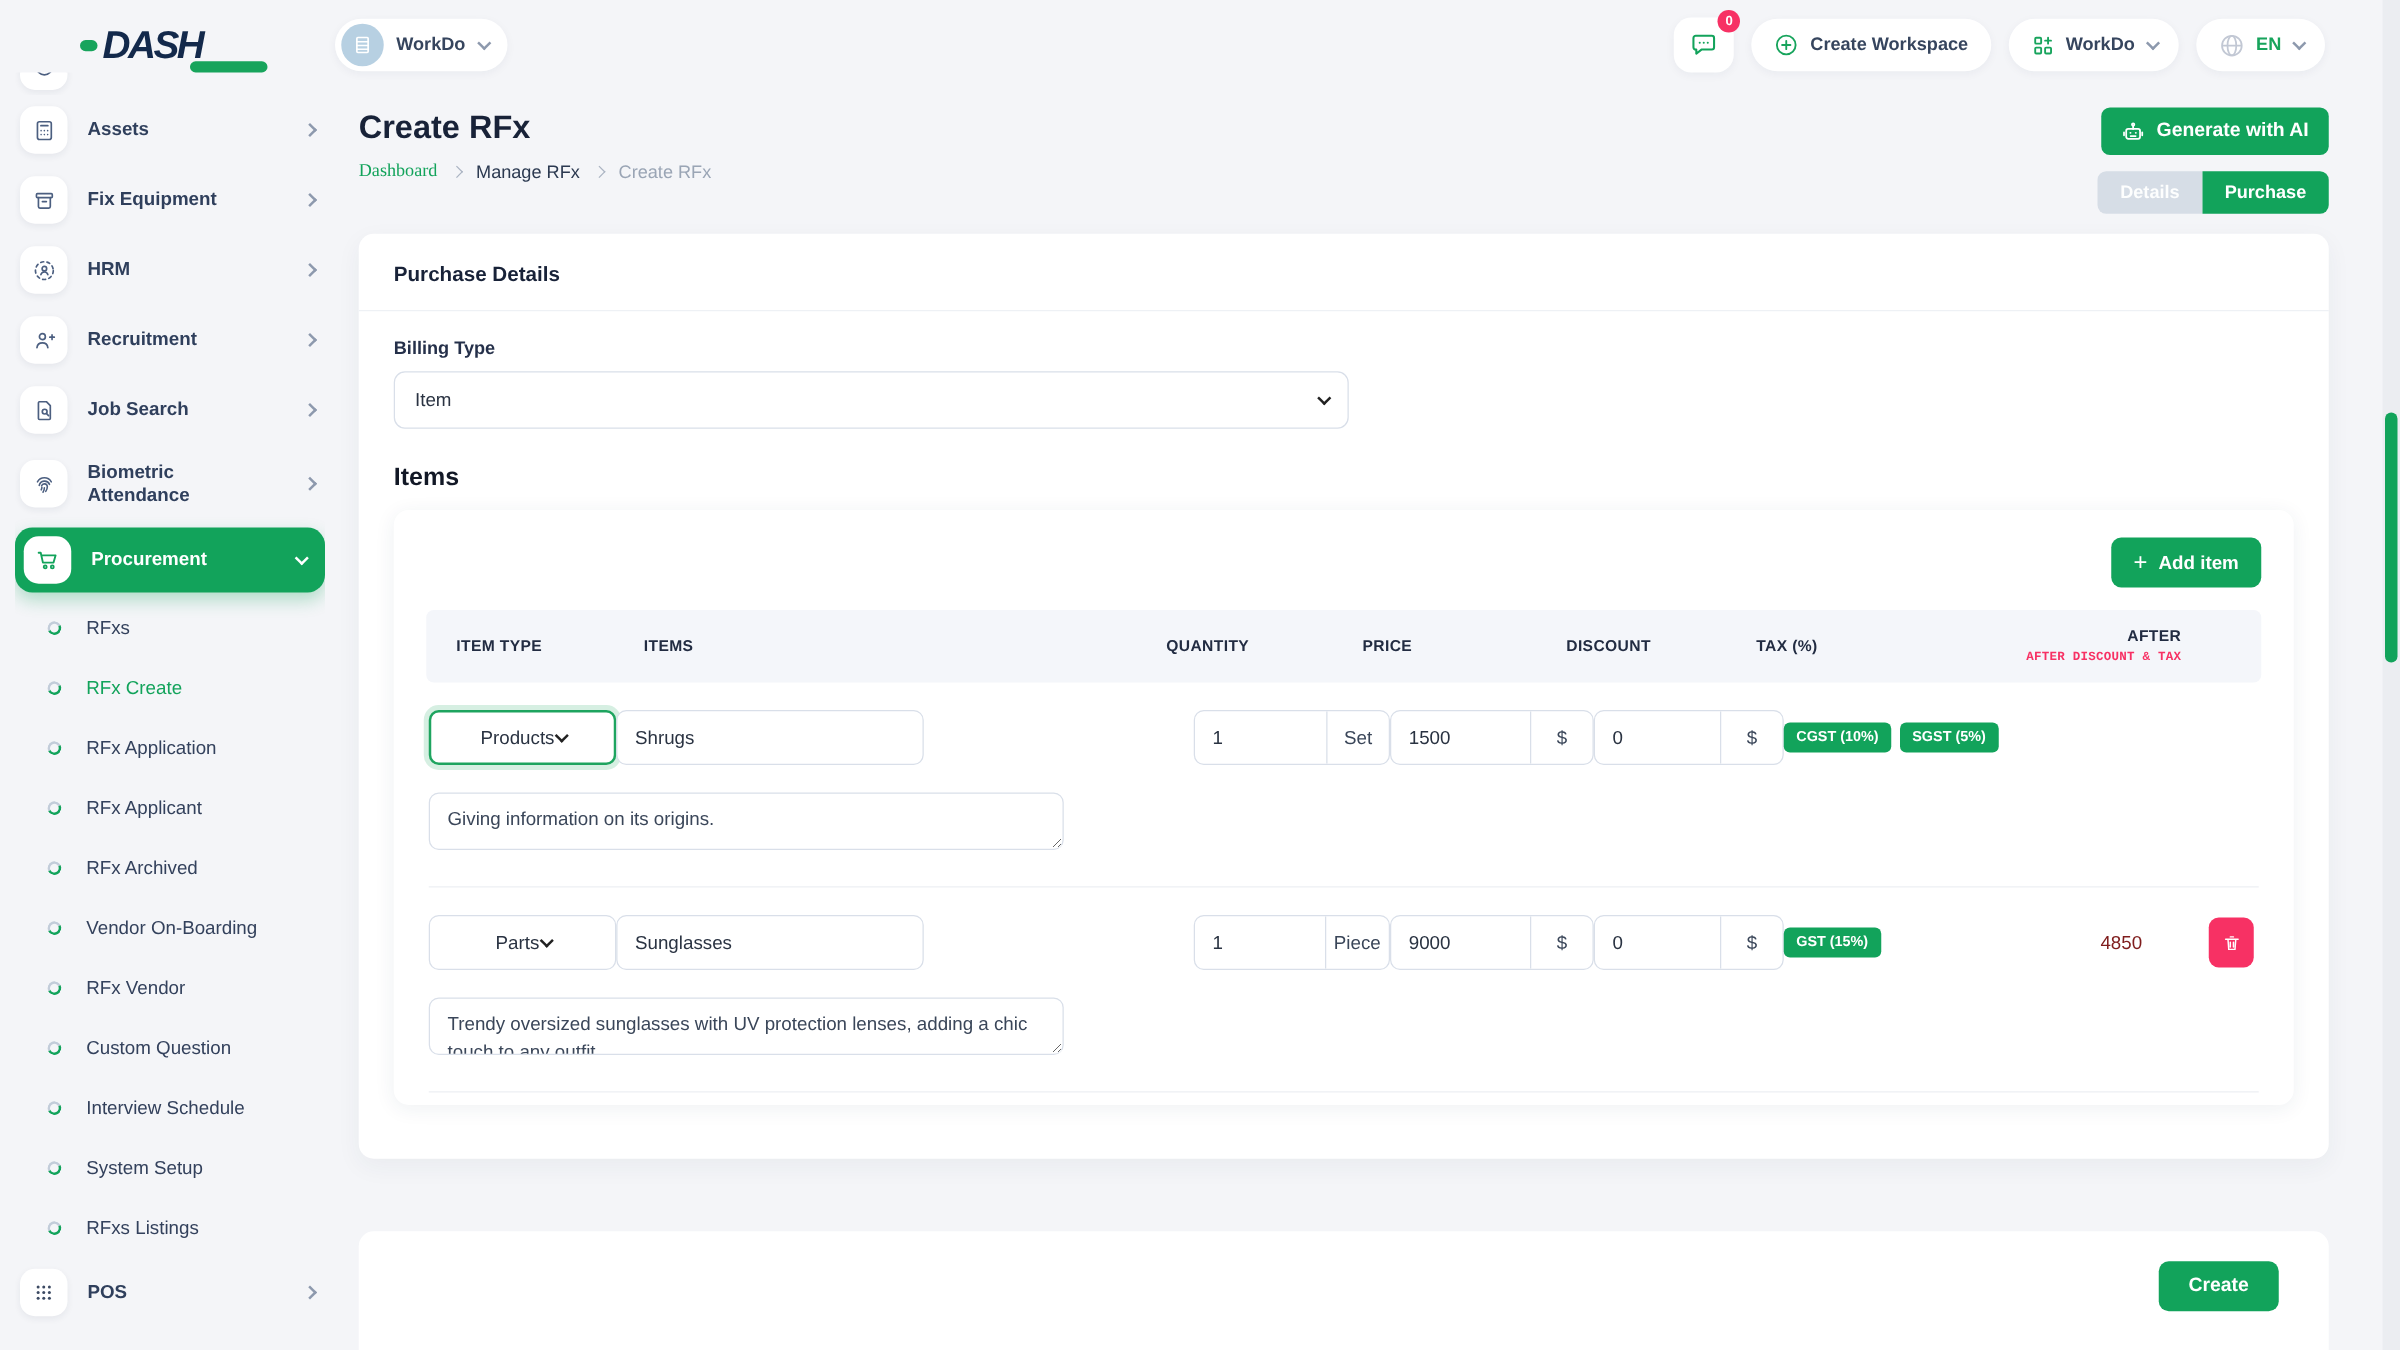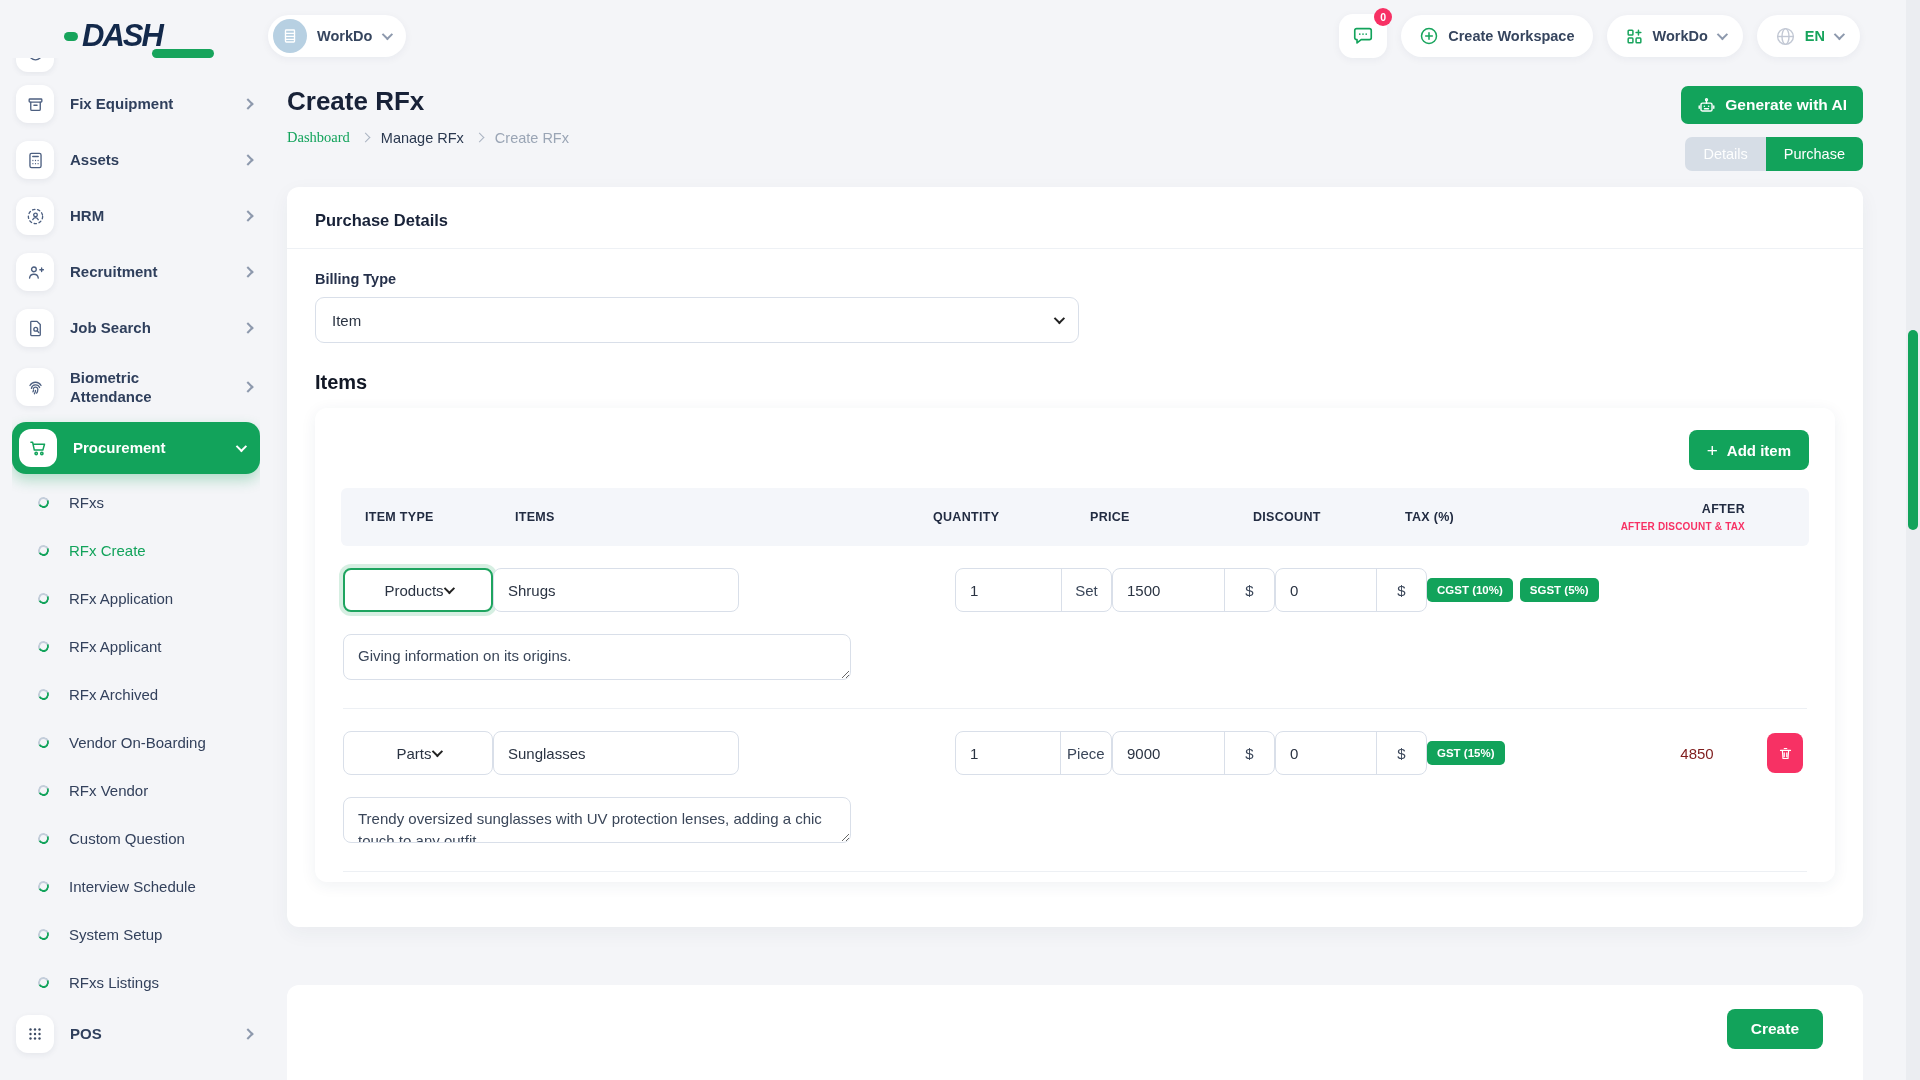--- a/index.html
+++ b/index.html
@@ -52,21 +52,21 @@
   .page-title { font-size:26px; font-weight:700; color:#182238; }
   .breadcrumb { display:flex; align-items:center; gap:12px; margin-top:12px; font-size:14.5px; }
   .bc-link { color:#12A35B; cursor:pointer;font-family:Liberation Serif, serif; }
   .bc-mid { color:#2b3950; cursor:pointer; }
   .bc-cur { color:#9aa5b5; }
   .bc-sep { width:7px; height:7px; border-right:1.8px solid #aab3c2; border-top:1.8px solid #aab3c2; transform:rotate(45deg); }
   .right-actions { display:flex; flex-direction:column; align-items:flex-end; gap:13px; }
   .btn { border:none; display:inline-flex; align-items:center; justify-content:center; cursor:pointer; font-family:inherit; }
   .btn-ai { background:#12A35B; color:#fff; height:38px; border-radius:7px; font-size:15.5px; font-weight:700; padding:0 16px; gap:9px; }
   .tab-group { display:flex; }
-  .tab { height:34px; padding:0 18px; font-size:14.5px; font-weight:400; display:flex; align-items:center; cursor:pointer; }
+  .tab { height:34px; padding:0 18px; font-size:14.5px; font-weight:700; display:flex; align-items:center; cursor:pointer; }
   .tab.inactive { background:#d6dde6; color:#fdfefe; border-radius:7px 0 0 7px; }
   .tab.active { background:#12A35B; color:#fff; border-radius:0 7px 7px 0; }
 
   
   .card { margin-top:16px; background:#fff; border-radius:12px; box-shadow:0 6px 20px rgba(40,52,80,0.05); padding:24px 28px 30px; height:740px; }
   .card-h { font-size:16.5px; font-weight:700; color:#182238; }
   .card-divider { border:none; border-top:1px solid #eef1f5; margin:18px -28px 22px; }
   .field-label { font-size:14.5px; font-weight:700; color:#25304a; margin-bottom:10px; }
   .select { height:46px; border:1px solid #d9dfe9; border-radius:9px; display:flex; align-items:center; justify-content:space-between; padding:0 16px; font-size:15px; color:#2a3342; background:#fff; cursor:pointer; }
   .billing-select { width:764px; }
@@ -74,21 +74,21 @@
 
   .panel { background:#fff; border-radius:12px; box-shadow:0 3px 16px rgba(33,50,84,0.07); padding:22px 26px 10px; }
   .addrow { display:flex; justify-content:flex-end; }
   .btn-add { background:#12A35B; color:#fff; height:40px; border-radius:8px; font-size:15px; font-weight:600; padding:0 18px; gap:9px; }
   .plus-glyph { font-size:19px; font-weight:400; line-height:1; }
 
   .tgrid { display:grid; grid-template-columns:150px 246px 1fr 157px 163px 152px 200px 140px 40px; align-items:center; }
   .thead { background:#f4f6fa; border-radius:6px; height:58px; margin-top:18px; padding:0 24px; }
   .th { font-size:12.5px; font-weight:700; color:#222c42; letter-spacing:0.3px; }
   .th-amount { text-align:right; }
-  .th-note { font-size:10px; font-weight:700; color:#F73164; margin-top:5px; letter-spacing:0.2px; }
+  .th-note { font-size:10px; font-weight:700; color:#F73164; margin-top:5px; letter-spacing:0.2px;font-family:Liberation Mono, monospace; }
   .rows-wrap { padding:0 2px; }
   .item-block { padding:22px 0 24px; border-bottom:1px solid #edf0f4; }
   .inp-wrap { border:1px solid #d9dfe9; border-radius:8px; height:44px; display:flex; align-items:stretch; background:#fff; overflow:hidden; }
   .inp { border:none; outline:none; font-family:inherit; font-size:15px; color:#2a3342; padding:0 14px; width:100%; min-width:0; background:transparent; }
   .suffix { border-left:1px solid #d9dfe9; display:flex; align-items:center; justify-content:center; font-size:15px; color:#3a4659; padding:0 14px; min-width:50px; }
   .row-select { height:44px; border:1px solid #d9dfe9; border-radius:8px; display:flex; align-items:center; justify-content:center; padding:0 13px; font-size:15px; color:#2a3342; cursor:pointer; background:#fff; }
   .row-select.focused { border:2px solid #1ea45f; box-shadow:0 0 0 4px rgba(30,164,95,0.18); }
   .tax-cell { display:flex; gap:7px; flex-wrap:wrap; }
   .tax-badge { background:#12A35B; color:#fff; font-size:11.5px; font-weight:700; padding:6px 10px; border-radius:5px; white-space:nowrap; }
   .amount-cell { text-align:center; font-size:15px; color:#7f1d1d; }
@@ -170,44 +170,44 @@
   <div class="snav clip">
     <span class="tile" style="margin-top:-20px;">
       <svg width="19" height="19" viewBox="0 0 24 24" fill="none" stroke="#4c5f80" stroke-width="1.7">
           <circle cx="12" cy="12" r="8"></circle>
         </svg>
     </span>
   </div>
 
   <div class="snav">
     <span class="tile">
-      <svg width="19" height="19" viewBox="0 0 24 24" fill="none" stroke="currentColor" stroke-width="1.7" stroke-linecap="round" stroke-linejoin="round">
-          <rect x="4" y="5" width="16" height="4" rx="1"></rect>
-          <path d="M6 9v9a1.5 1.5 0 0 0 1.5 1.5h9A1.5 1.5 0 0 0 18 18V9"></path>
-          <path d="M10 13h4"></path>
-        </svg>
-    </span>
-    <span class="slabel">Fix Equipment</span>
-    <i class="chev right"></i>
-  </div>
-
-  <div class="snav">
-    <span class="tile">
       <svg width="19" height="19" viewBox="0 0 24 24" fill="none" stroke="currentColor" stroke-width="1.7" stroke-linecap="round">
           <rect x="5" y="3" width="14" height="18" rx="2"></rect>
           <path d="M8.5 7h7"></path>
           <circle cx="8.7" cy="12" r="0.8" fill="currentColor" stroke="none"></circle>
           <circle cx="12" cy="12" r="0.8" fill="currentColor" stroke="none"></circle>
           <circle cx="15.3" cy="12" r="0.8" fill="currentColor" stroke="none"></circle>
           <circle cx="8.7" cy="16" r="0.8" fill="currentColor" stroke="none"></circle>
           <circle cx="12" cy="16" r="0.8" fill="currentColor" stroke="none"></circle>
           <circle cx="15.3" cy="16" r="0.8" fill="currentColor" stroke="none"></circle>
         </svg>
     </span>
     <span class="slabel">Assets</span>
+    <i class="chev right"></i>
+  </div>
+
+  <div class="snav">
+    <span class="tile">
+      <svg width="19" height="19" viewBox="0 0 24 24" fill="none" stroke="currentColor" stroke-width="1.7" stroke-linecap="round" stroke-linejoin="round">
+          <rect x="4" y="5" width="16" height="4" rx="1"></rect>
+          <path d="M6 9v9a1.5 1.5 0 0 0 1.5 1.5h9A1.5 1.5 0 0 0 18 18V9"></path>
+          <path d="M10 13h4"></path>
+        </svg>
+    </span>
+    <span class="slabel">Fix Equipment</span>
     <i class="chev right"></i>
   </div>
 
   <div class="snav">
     <span class="tile">
       <svg width="19" height="19" viewBox="0 0 24 24" fill="none" stroke="currentColor" stroke-width="1.7" stroke-linecap="round">
           <circle cx="12" cy="12" r="9" stroke-dasharray="3 3.4"></circle>
           <circle cx="12" cy="10" r="2.3"></circle>
           <path d="M8.5 16c.6-1.8 2-2.6 3.5-2.6s2.9.8 3.5 2.6"></path>
         </svg>

